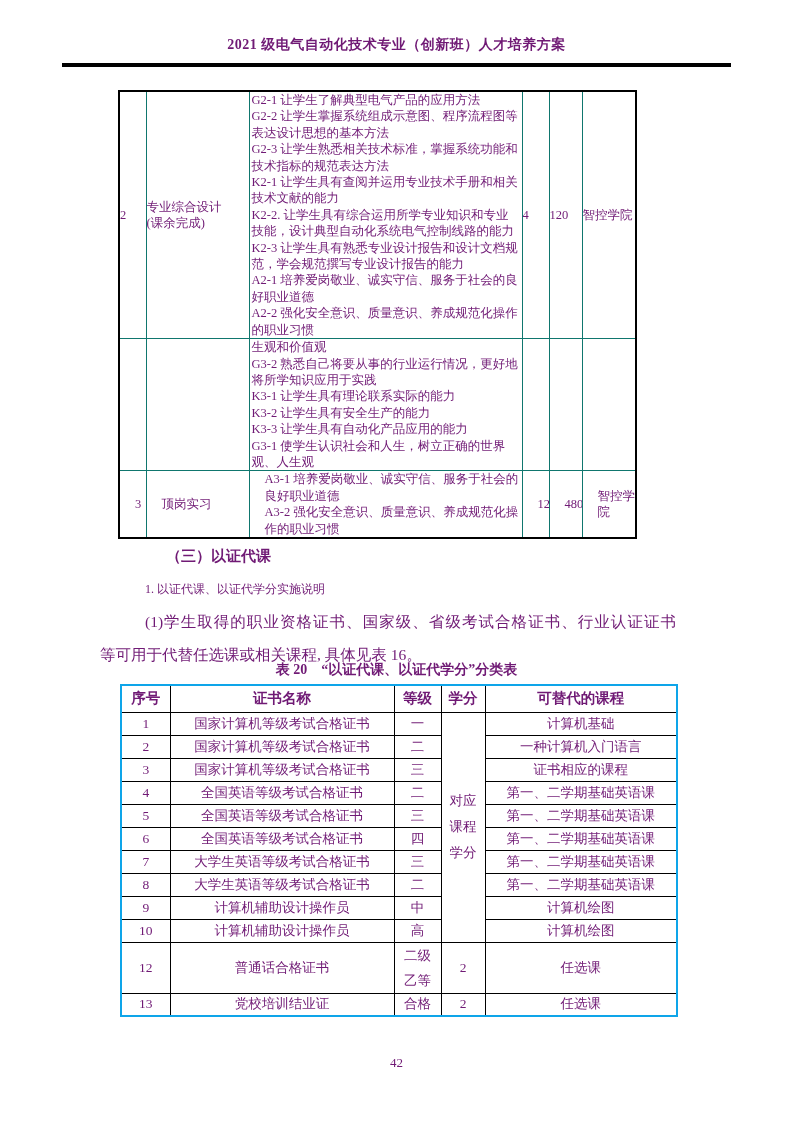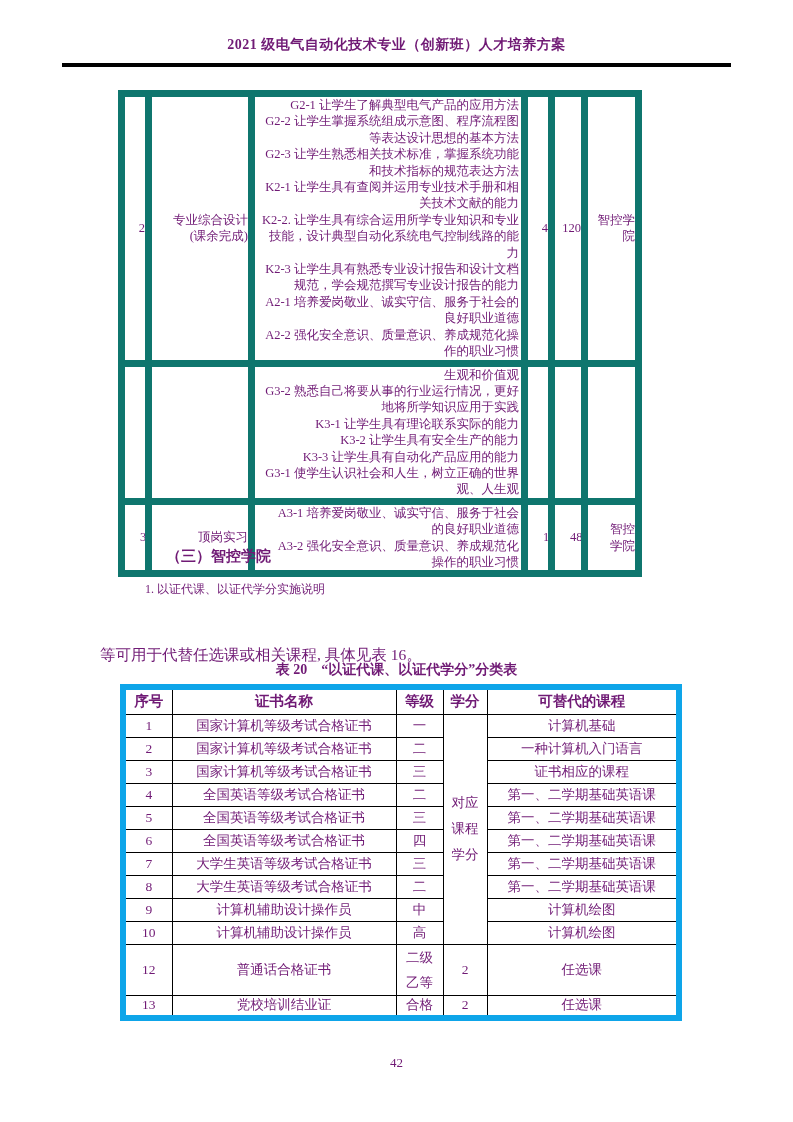--- a/index.html
+++ b/index.html
@@ -17,21 +17,21 @@
   .hdr-rule {
     position:absolute; top:63px; left:62px; width:669px; height:3px;
     border-top:2px solid #000; border-bottom:2px solid #000;
   }
   
   table { border-collapse:collapse; table-layout:fixed; }
   .obj-table {
     position:absolute; top:90px; left:118px; width:517px;
     border:2px solid #000; font-size:12.5px; line-height:16.4px;
   }
-  .obj-table td { border:7px solid #0f766e; text-align:right; vertical-align:middle; overflow:hidden; }
+  .obj-table td { border:1px solid #0f766e; text-align:left; vertical-align:middle; overflow:hidden; }
   .obj-table tr.r0 td { height:247px; }
   .obj-table tr.r1 td { height:130px; }
   .obj-table tr.r2 td { height:66px;padding-left:15px; }
   .obj-table .c-items { padding:0 2px; }
   .pre { white-space:pre-line; }
   
   .sec-heading {
     position:absolute; top:547px; left:166px;
     font-size:15px; font-weight:bold;
   }
@@ -44,21 +44,21 @@
     text-align:justify; text-align-last:justify;
   }
   .para-l2 { top:645px; }
   
   .t16-title {
     position:absolute; top:661px; left:0; width:100%;
     text-align:center; font-size:14px; font-weight:bold;
   }
   .t16 {
     position:absolute; top:684px; left:120px; width:556px;
-    border:6px solid #0ea5e9; font-size:13.5px;
+    border:2px solid #0ea5e9; font-size:13.5px;
   }
   .t16 th, .t16 td {
     border:1px solid #000; text-align:center; vertical-align:middle;
     overflow:hidden; padding:0 2px;
   }
   .t16 th { font-size:14.5px; font-weight:bold; height:27px; }
   .t16 td { height:23px; }
   .t16 tr.tall td { height:46px; }
   .t16 .merged { line-height:26px; }
   .t16 .lvl2 { line-height:25px; }
@@ -126,22 +126,23 @@
         <div>A3-1 培养爱岗敬业、诚实守信、服务于社会的良好职业道德</div>
         <div>A3-2 强化安全意识、质量意识、养成规范化操作的职业习惯</div>
       </td>
       <td>12</td>
       <td>480</td>
       <td>智控学院</td>
     </tr>
   </tbody>
     </table>
 
-  <div class="sec-heading">（三）智控学院</div>
+  <div class="sec-heading">（三）以证代课</div>
   <div class="sub-heading">1. 以证代课、以证代学分实施说明</div>
+  <div class="para para-l1">(1)学生取得的职业资格证书、国家级、省级考试合格证书、行业认证证书</div>
   <div class="para para-l2">等可用于代替任选课或相关课程, 具体见表 16。</div>
 
   <div class="t16-title">表 20　“以证代课、以证代学分”分类表</div>
 
   <table class="t16">
     <colgroup>
       <col style="width:49px">
         <col style="width:224px">
         <col style="width:47px">
       <col style="width:44px">

